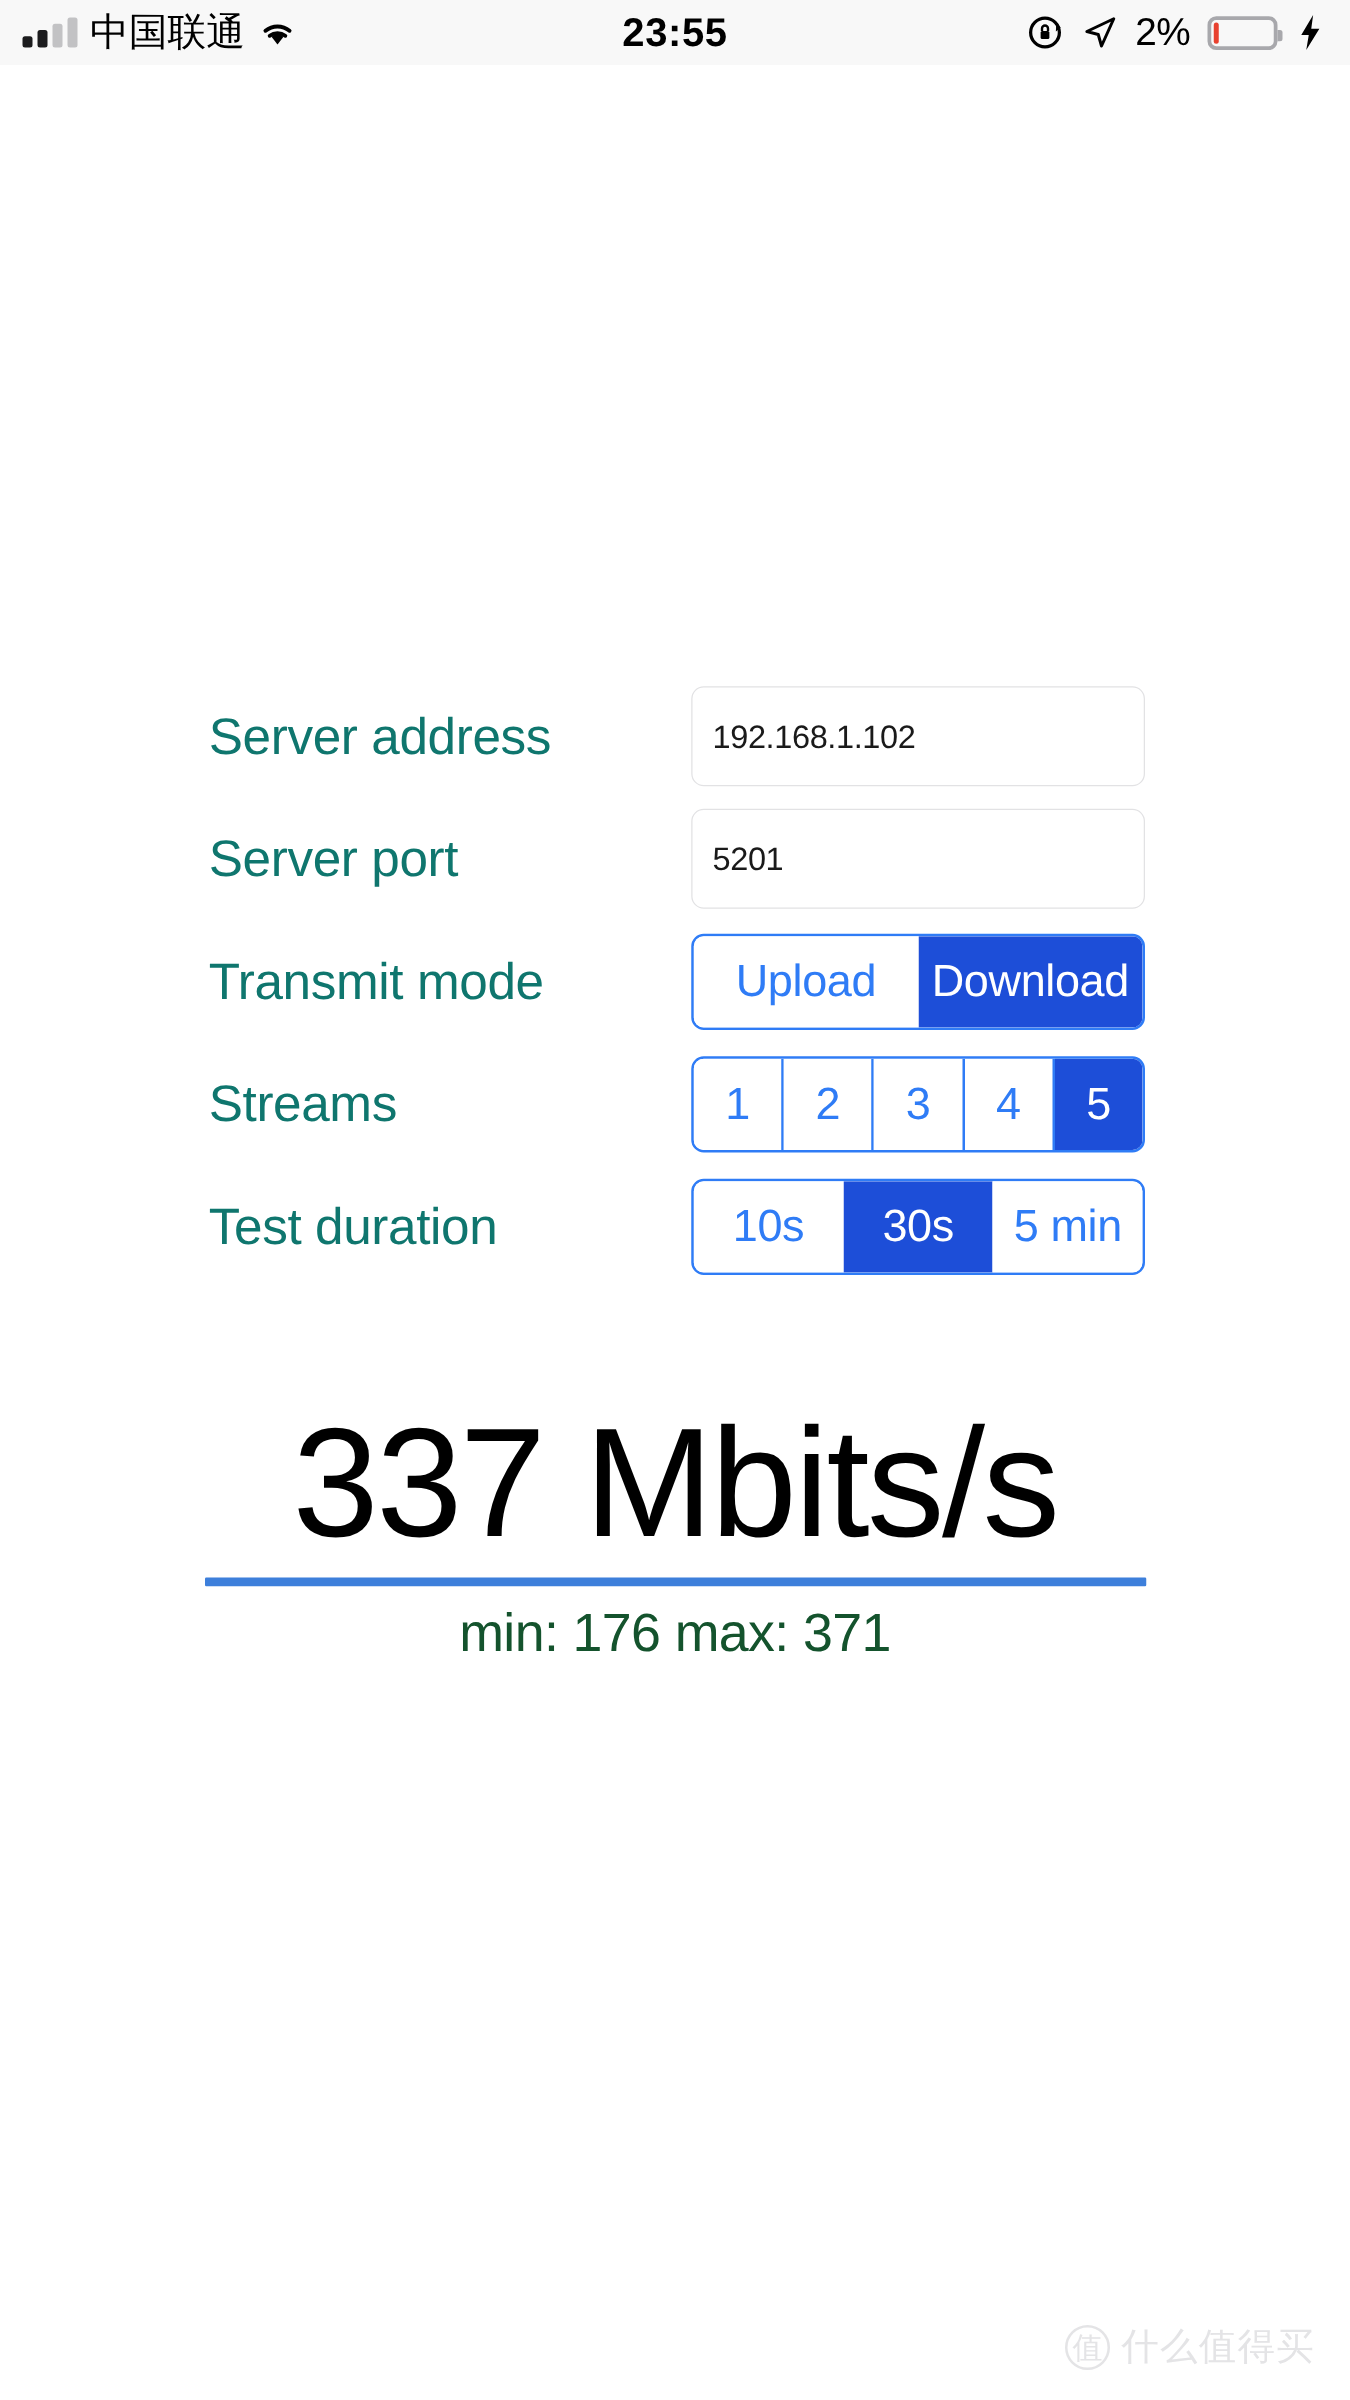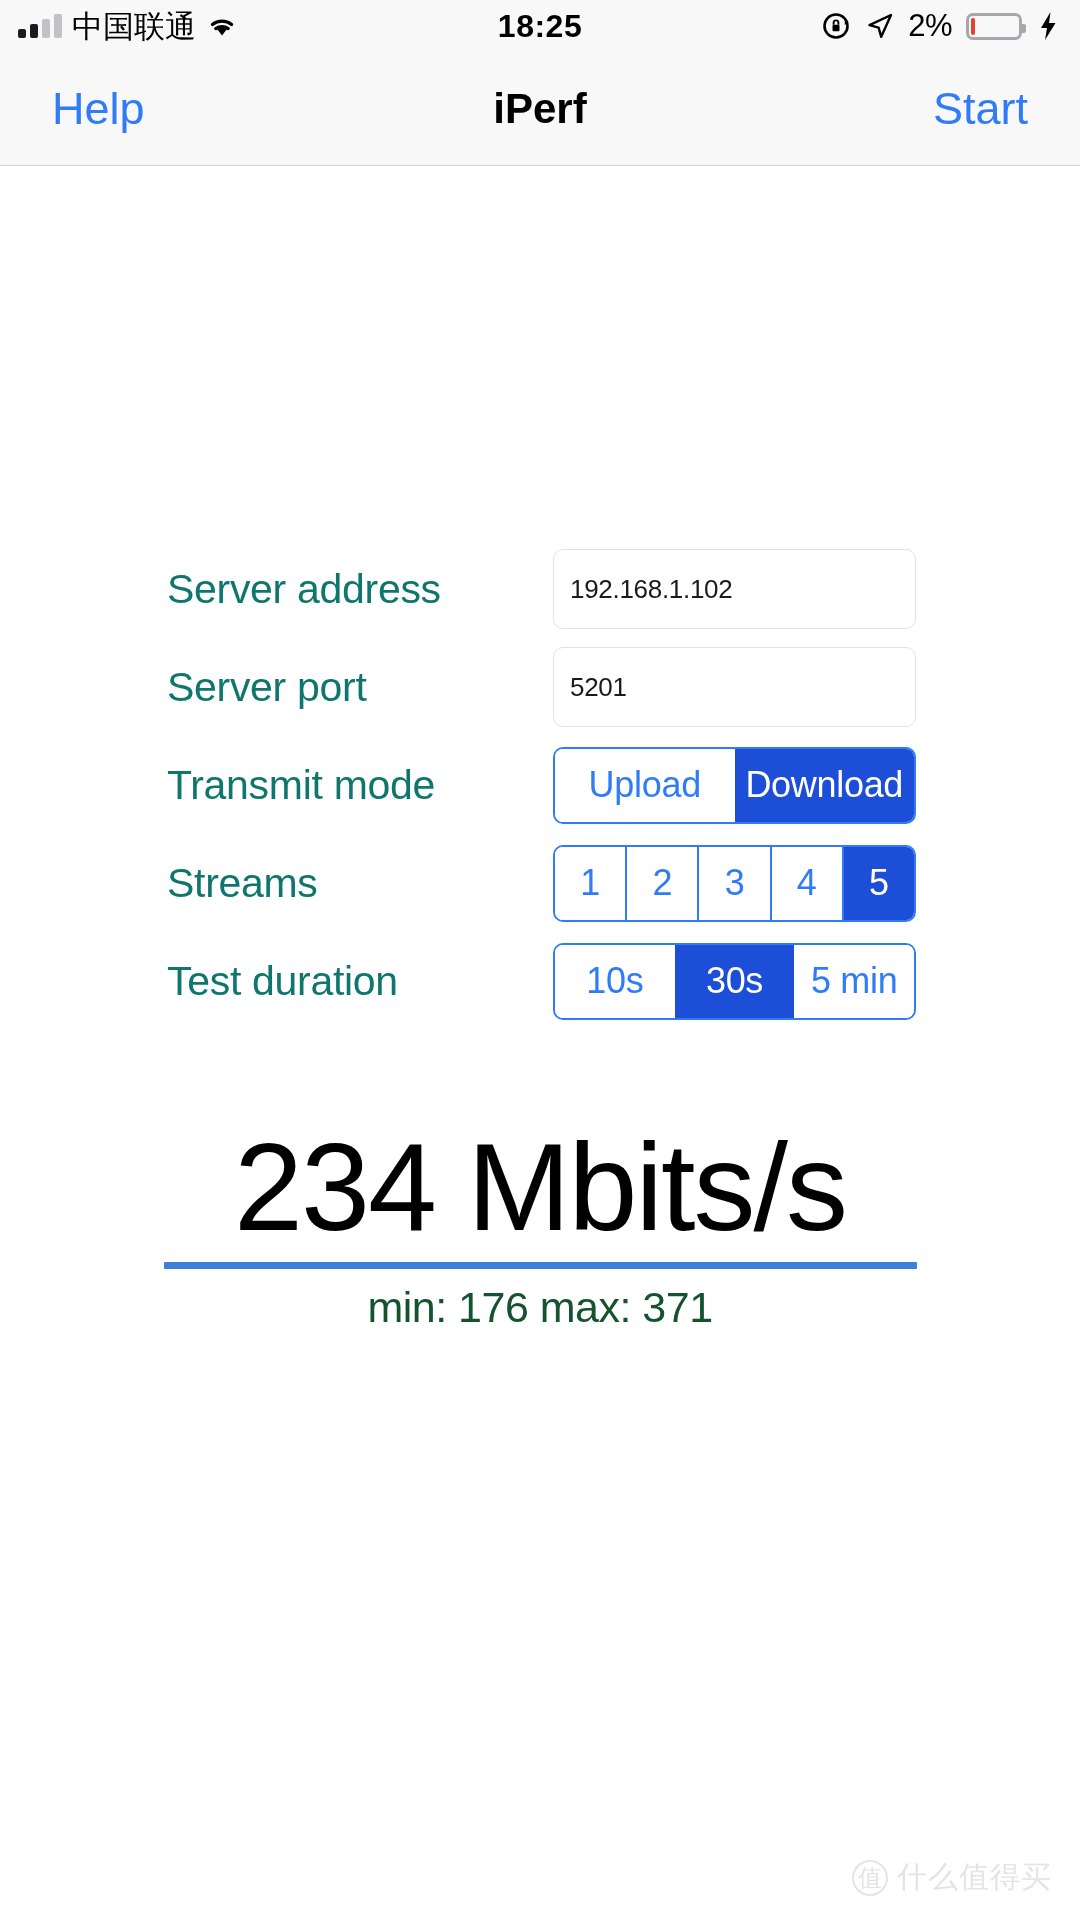--- a/index.html
+++ b/index.html
@@ -299,21 +299,21 @@
       <span class="carrier">中国联通</span>
       <span>
         <svg class="wifi-icon" viewBox="0 0 32 24">
           <path d="M16 21.5 L11.2 15.3 a7.8 7.8 0 0 1 9.6 0 Z" fill="#000"></path>
           <path d="M6.4 10.6 a15.2 15.2 0 0 1 19.2 0" stroke="#000" stroke-width="3.2" fill="none" stroke-linecap="round"></path>
           <path d="M9.8 14.6 a10.4 10.4 0 0 1 12.4 0" stroke="#000" stroke-width="3.2" fill="none" stroke-linecap="round"></path>
         </svg>
       </span>
     </div>
 
-    <div class="status-center">18:25</div>
+    <div class="status-center">23:55</div>
 
     <div class="status-right">
       <span>
         <svg class="rot-lock-icon" viewBox="0 0 30 30">
           <circle cx="14" cy="15" r="11.5" stroke="#000" stroke-width="2.6" fill="none"></circle>
           <rect x="10.5" y="13.8" width="7" height="6.4" rx="1.2" fill="#000"></rect>
           <path d="M11.6 13.8 v-2 a2.4 2.4 0 0 1 4.8 0 v2" stroke="#000" stroke-width="1.9" fill="none"></path>
           <path d="M23 7.5 l3.6 3.4 -3.9 3.2" fill="#000"></path>
         </svg>
       </span>
@@ -327,25 +327,20 @@
         <span class="battery-fill" style="width: 6%; background: rgb(232, 65, 47);"></span>
       </span>
       <span>
         <svg class="bolt-icon" viewBox="0 0 20 30">
           <path d="M12.5 1 L3 17 h6 L7 29 L17.5 12 h-6.5 Z" fill="#000"></path>
         </svg>
       </span>
     </div>
   </div>
 
-  <div class="nav-bar">
-    <button class="nav-btn">Help</button>
-    <div class="nav-title">iPerf</div>
-    <button class="nav-btn">Start</button>
-  </div>
 
   <div class="form">
 
     <div class="form-row">
       <div class="row-label">Server address</div>
       <div class="row-control">
         <div class="textfield" placeholder="Server address">192.168.1.102</div>
       </div>
     </div>
 
@@ -386,21 +381,21 @@
           <div class="seg">10s</div>
           <div class="seg selected">30s</div>
           <div class="seg">5 min</div>
         </div>
       </div>
     </div>
 
   </div>
 
   <div class="result">
-    <div class="result-value">234 Mbits/s</div>
+    <div class="result-value">337 Mbits/s</div>
     <div class="result-divider" style="background: rgb(61, 127, 219);"></div>
     <div class="result-minmax">min: 176 max: 371</div>
   </div>
 
   <div class="watermark">
     <span class="wm-logo">值</span>
     <span class="wm-text">什么值得买</span>
   </div>
 
 </div>

